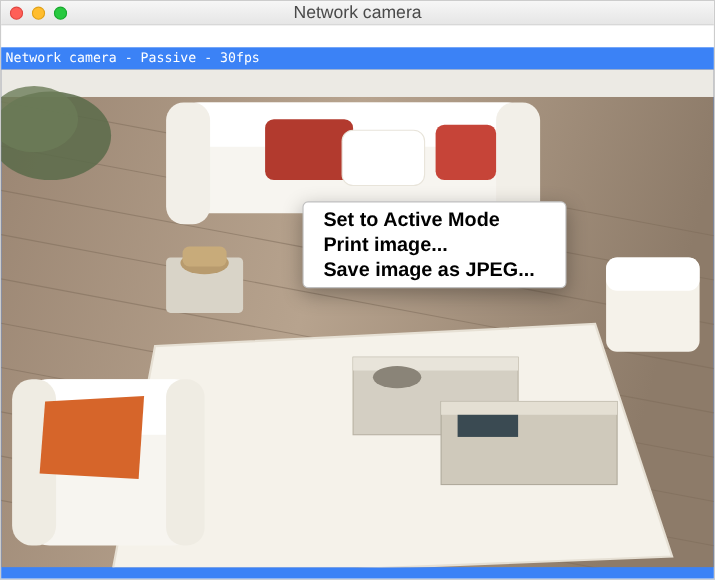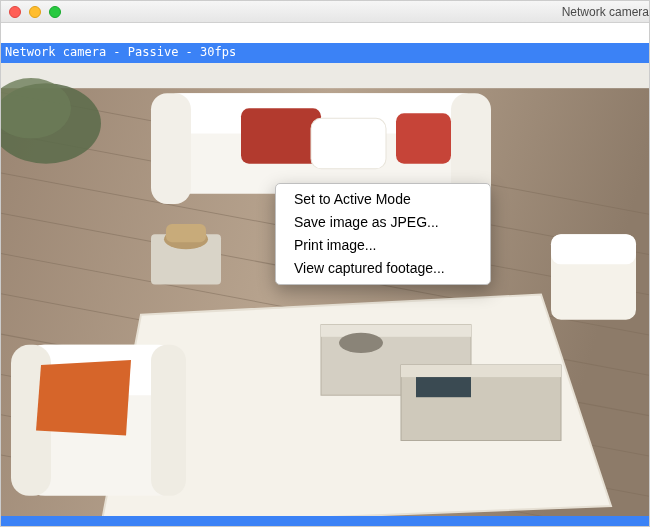--- a/index.html
+++ b/index.html
@@ -34,22 +34,22 @@
       height: 12px;
       border-radius: 50%;
     }
     .tl-close { background: #ff5f57; border: 0.5px solid #e14640; }
     .tl-min { background: #ffbd2e; border: 0.5px solid #e1a116; }
     .tl-max { background: #28c940; border: 0.5px solid #17a92c; }
     .title-text {
       position: absolute;
       left: 0;
       right: 0;
-      text-align: right;
-      font-size: 12px;
+      text-align: center;
+      font-size: 16px;
       color: #4a4a4a;
       pointer-events: none;
     }
     .video-area {
       position: relative;
       width: 100%;
       height: calc(100% - 22px);
       background: #3b82f6;
       margin-top: 20px;
     }
@@ -72,28 +72,29 @@
     .room-scene {
       width: 100%;
       height: 100%;
       position: relative;
       overflow: hidden;
     }
     .context-menu {
       position: absolute;
       top: 140px;
       left: 274px;
-      width: 216px;
+      width: 240px;
       background: #fff;
       border: 1px solid #bfbfbf;
       border-radius: 5px;
       box-shadow: 0 6px 18px rgba(0,0,0,0.3);
       padding: 4px 0;
       z-index: 10;
-      font-size: 14px;
+      font-size: 18px;
+      font-weight: bold;
     }
     .menu-item {
       padding: 2px 18px;
       color: #000;
       cursor: default;
       white-space: nowrap;
       line-height: 19px;
     }
     .menu-item.highlighted {
       background: linear-gradient(to bottom, #4a9ef5, #2a7ff0);
@@ -187,17 +188,16 @@
         <rect x="0" y="0" width="648" height="25" fill="#eceae4"></rect>
 
         <ellipse cx="45" cy="60" rx="55" ry="40" fill="#5a6b4a" opacity="0.85"></ellipse>
         <ellipse cx="30" cy="45" rx="40" ry="30" fill="#6b7c58" opacity="0.8"></ellipse>
       </svg>
     </div>
   </div>
 
   <div class="context-menu">
     <div class="menu-item">Set to Active Mode</div>
+    <div class="menu-item">Print image...</div>
     <div class="menu-item">Save image as JPEG...</div>
-    <div class="menu-item">Print image...</div>
-    <div class="menu-item">View captured footage...</div>
   </div>
 </div>
 
 </body></html>

